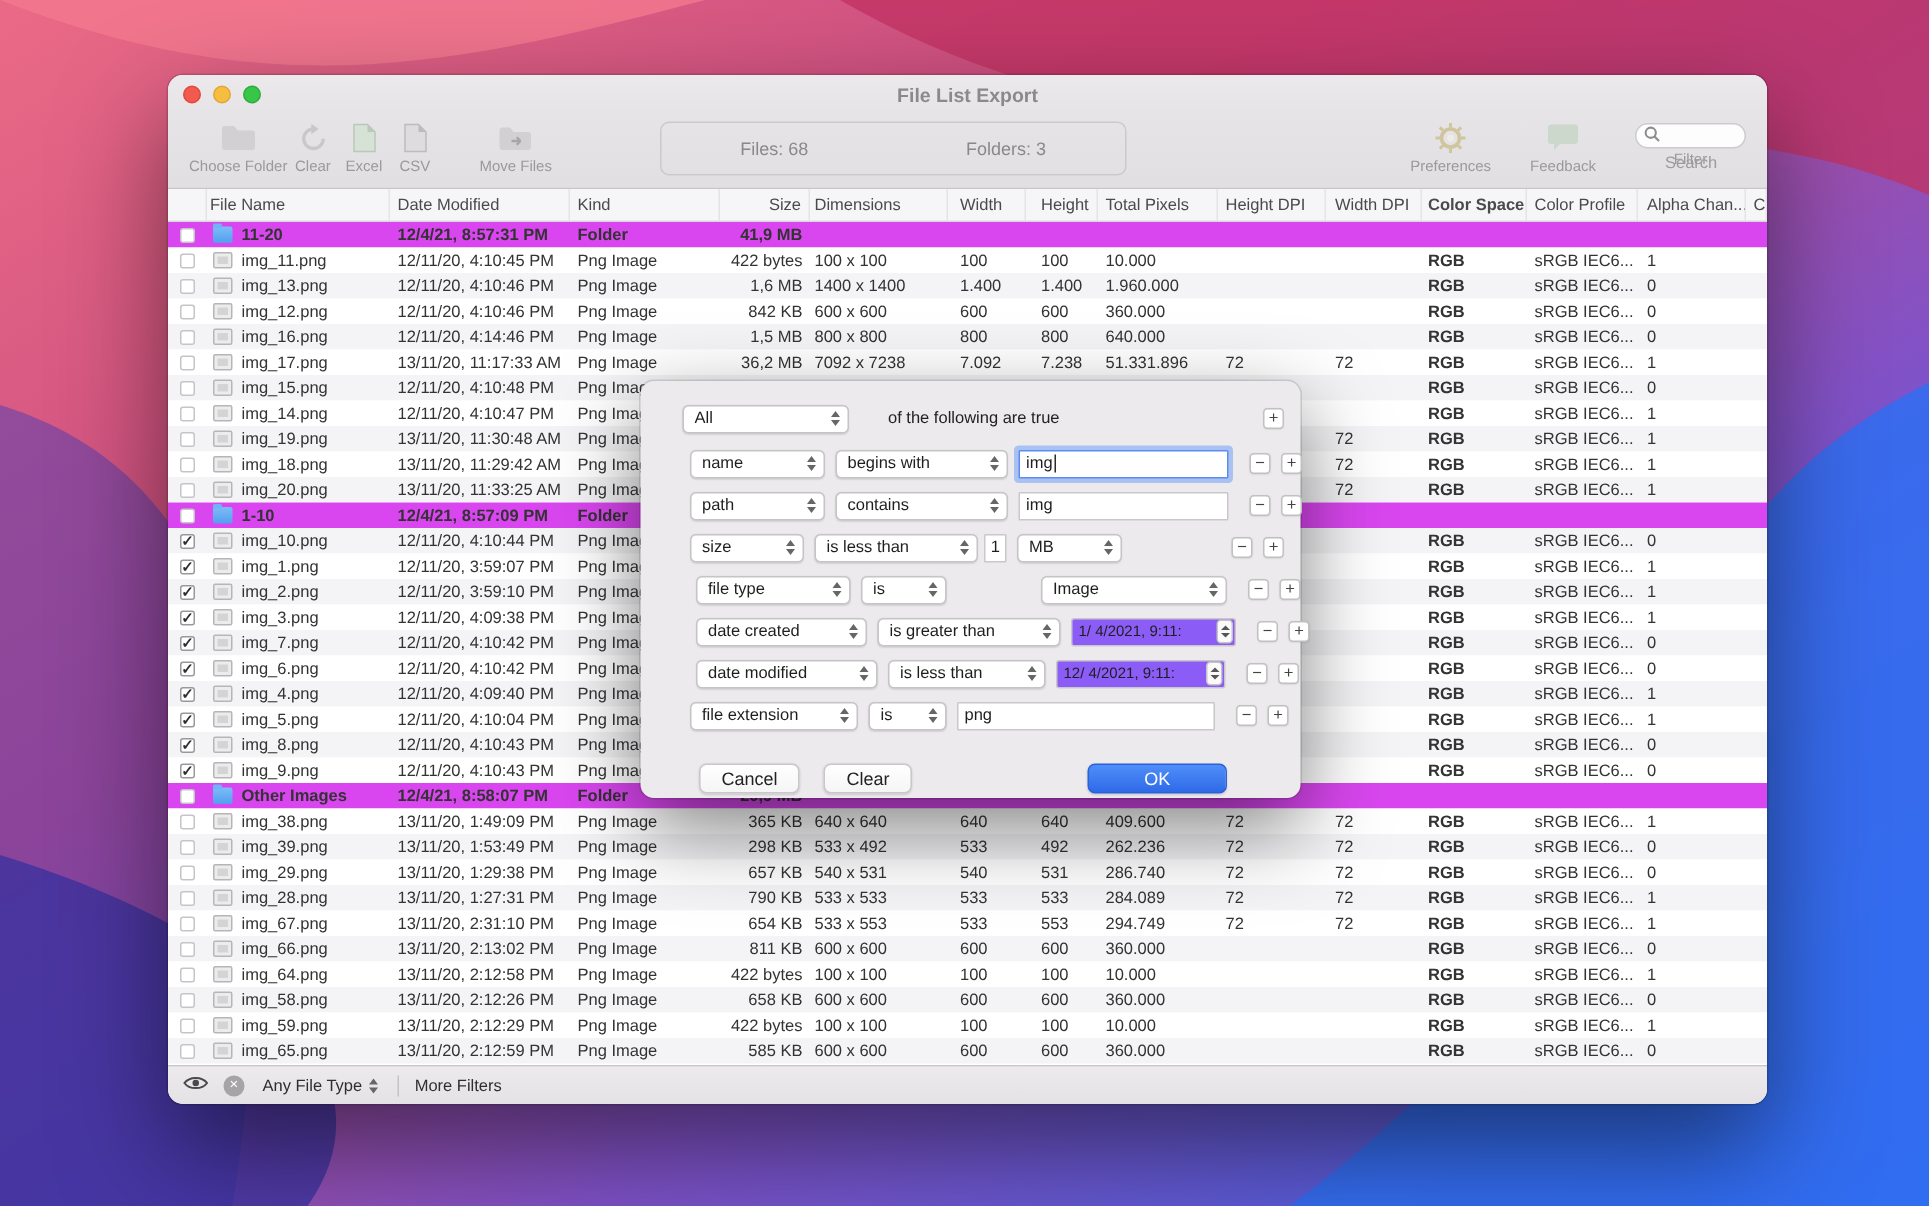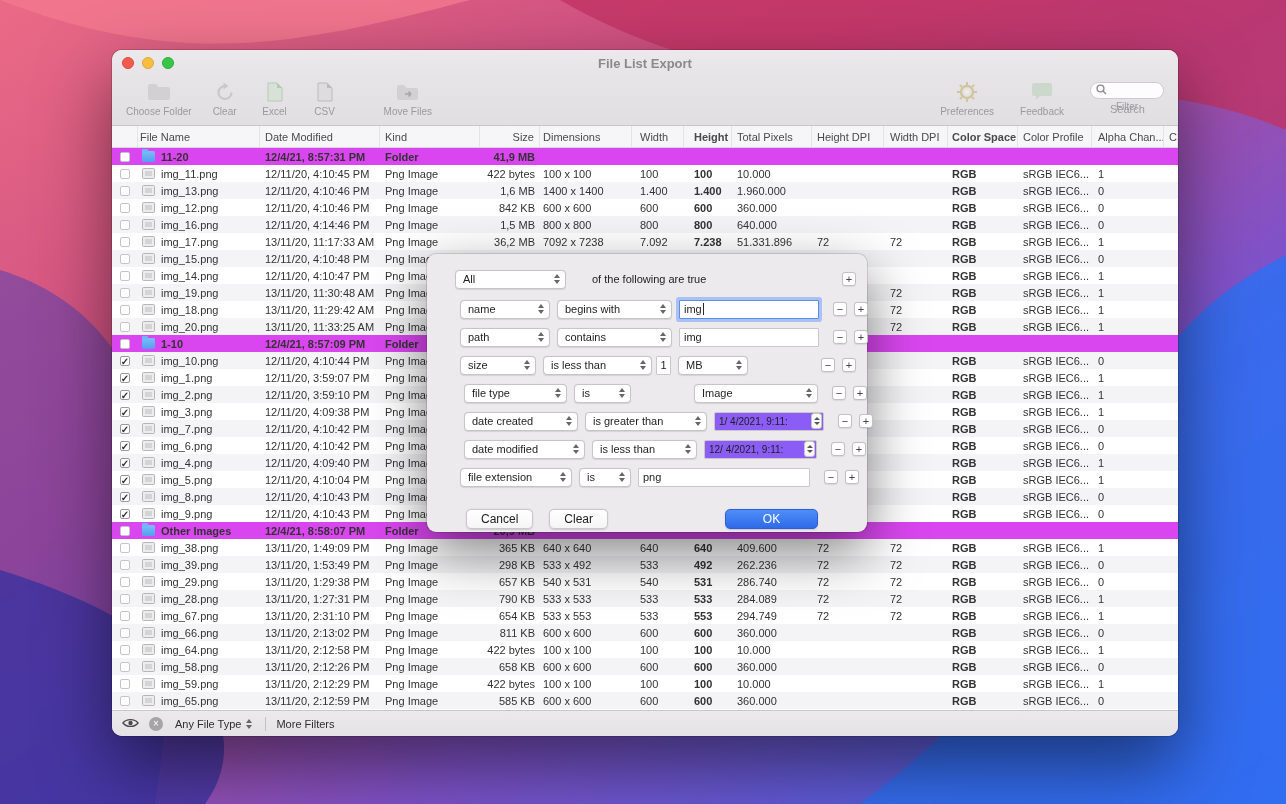--- a/index.html
+++ b/index.html
@@ -18,21 +18,21 @@
     display:flex; align-items:center; justify-content:center;text-align:right; }
   .lights { position:absolute; left:10px; top:7px; display:flex; gap:8px; }
   .light { width:12px; height:12px; border-radius:50%; display:inline-block; }
   .light.red { background:#f35a4f; border:1px solid #e1473d; }
   .light.yellow { background:#f6be40; border:1px solid #e0a832; }
   .light.green { background:#38c648; border:1px solid #2bad3b; }
   .title { font-size:13px; font-weight:700; color:#8a8a8a; }
 
   .toolbar { height:50px; flex:none; background:linear-gradient(#e6e4e7,#e1dfe2); border-bottom:1px solid #c8c6c9;
     display:flex; align-items:flex-start; padding:4px 14px 0 14px; }
-  .tgroup { display:flex; gap:16px; }
+  .tgroup { display:flex; }
   .titem { display:flex; flex-direction:column; align-items:center; gap:2px; min-width:34px; }
   .ticon { height:24px; display:flex; align-items:center; justify-content:center; }
   .tlabel { font-size:10px; color:#9b999c; white-space:nowrap; }
   .stats { margin-left:72px; margin-top:1px; width:311px; height:36px; border:1px solid #cbc9cc; border-radius:6px;
     display:flex; align-items:center; justify-content:space-around; color:#8a888b; font-size:12px; flex:none; }
   .rgroup { margin-left:auto; display:flex; gap:26px; align-items:flex-start; }
   .searchfield { width:74px; height:17px; background:#fdfdfd; border:1px solid #cdcbce; border-radius:9px;
     display:flex; align-items:center; padding:0 5px; gap:3px; margin-top:2px; }
   .searchfield .ph { color:#9d9b9e; font-size:11px;margin-top:36px; }
 
@@ -46,21 +46,21 @@
   .trow.odd { background:#ffffff; }
   .trow.folder { background:#d946ef; font-weight:700; }
   .cell { padding-left:5px; display:flex; align-items:center; overflow:hidden; white-space:nowrap; flex:none; height:100%; }
   .c-check { width:26px; padding-left:0; justify-content:center; }
   .c-name { width:122px; padding-left:2px; }
   .c-date { width:120px; }
   .c-kind { width:100px; }
   .c-size { width:60px; justify-content:flex-end; padding-right:5px; padding-left:0; }
   .c-dims { width:92px; padding-left:3px; }
   .c-width { width:52px; padding-left:8px; }
-  .c-height { width:48px; padding-left:10px;font-weight:bold; }
+  .c-height { width:48px; padding-left:10px; }
   .c-total { width:80px; }
   .c-hdpi { width:72px; }
   .c-wdpi { width:64px; padding-left:6px; }
   .c-cspace { width:70px; padding-left:4px;font-weight:bold; }
   .c-cprofile { width:74px; }
   .c-alpha { width:72px; padding-left:6px; }
   .c-cr { flex:1; width:auto; }
   .cbx { width:10px; height:10px; border:1px solid #c6c4c7; border-radius:2px; background:#fff;
     display:flex; align-items:center; justify-content:center; }
   .trow.checked .cbx { border-color:#9a989b; }
@@ -194,20 +194,24 @@
           <span class="ticon">
             <svg width="26" height="20" viewBox="0 0 26 20">
                 <path d="M2 5 a2 2 0 0 1 2-2 h5 l2.5 3 H21 a2 2 0 0 1 2 2 v8 a2 2 0 0 1 -2 2 H4 a2 2 0 0 1 -2 -2 Z" fill="#d2d0d3"></path>
                 <path d="M10 12 h6 M16 12 l-2.5 -2.5 M16 12 l-2.5 2.5" stroke="#a7a5a8" stroke-width="1.6" fill="none"></path>
               </svg>
           </span>
           <span class="tlabel">Move Files</span>
         </div>
       </div>
 
+      <div class="stats">
+        <span>Files: 68</span>
+        <span>Folders: 3</span>
+      </div>
 
       <div class="rgroup">
         <div class="titem">
           <span class="ticon">
             <svg width="22" height="22" viewBox="0 0 22 22">
                 <g stroke="#d0c59e" stroke-width="2">
                   <path d="M11 1 v3 M11 18 v3 M1 11 h3 M18 11 h3 M3.9 3.9 l2.1 2.1 M16 16 l2.1 2.1 M18.1 3.9 L16 6 M6 16 l-2.1 2.1"></path>
                 </g>
                 <circle cx="11" cy="11" r="6" fill="none" stroke="#d0c59e" stroke-width="2.4"></circle>
                 <circle cx="11" cy="11" r="2.3" fill="#efece4"></circle>

